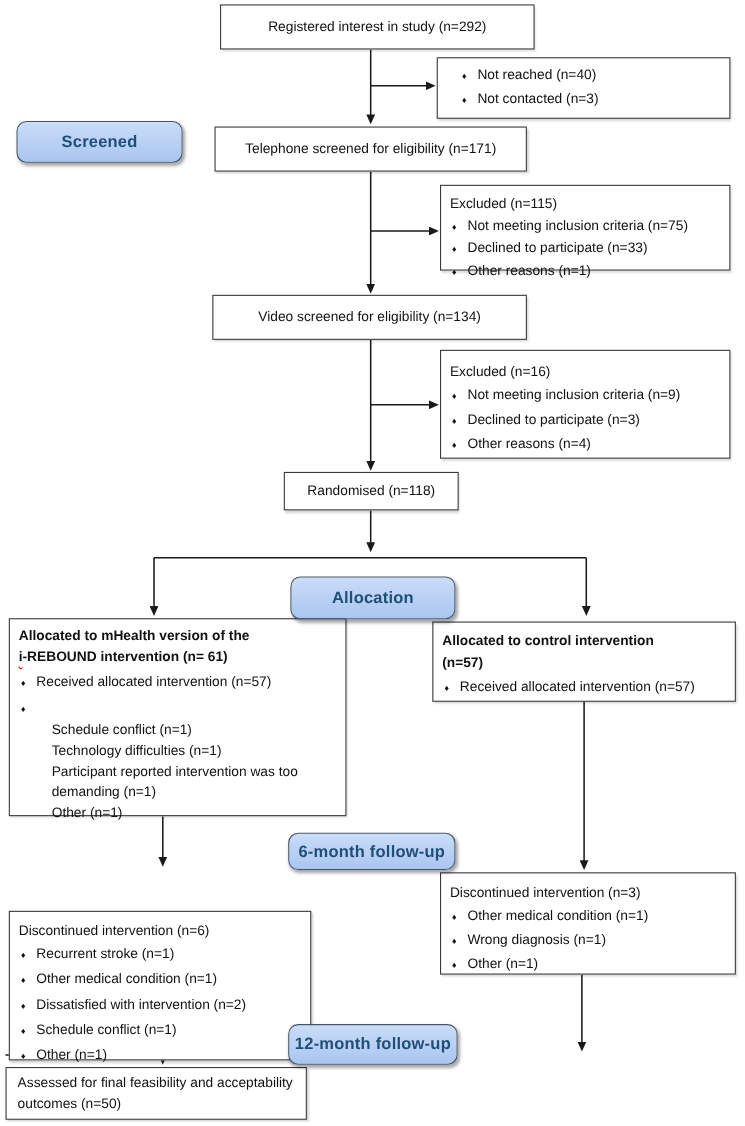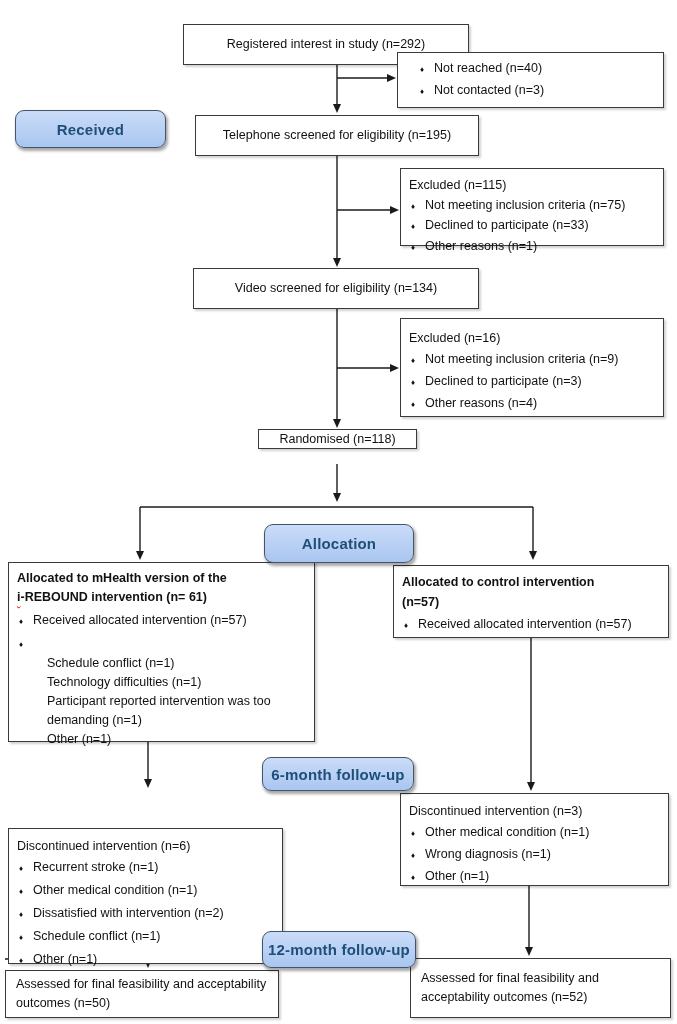--- a/index.html
+++ b/index.html
@@ -56,37 +56,37 @@
       <path d="M140 507 L140 552" marker-end="url(#ah)"></path>
       <path d="M533 507 L533 552" marker-end="url(#ah)"></path>
       <path d="M148 742 L148 780" marker-end="url(#ah)"></path>
       <path d="M531 638 L531 783" marker-end="url(#ah)"></path>
       <path d="M148 926 L148 960" marker-end="url(#ah)"></path>
       <path d="M529 886 L529 948" marker-end="url(#ah)"></path>
       <path d="M5 959 L260 959"></path>
     </g>
   </svg>
 
-  <div class="box center" style="left:183px;top:4px;width:286px;height:41px;margin-top:20px;">
+  <div class="box center" style="left:200px;top:4px;width:286px;height:41px;">
     <span>Registered interest in study (n=292)</span>
   </div>
 
   <div class="box list vcenter" style="left:397px;top:52px;width:267px;height:56px;line-height:21px;padding-left:20px;">
     <div class="li">
         <span class="blt">♦</span>
         <span>Not reached (n=40)</span>
       </div>
     <div class="li">
         <span class="blt">♦</span>
         <span>Not contacted (n=3)</span>
       </div>
   </div>
 
   <div class="box center" style="left:195px;top:115px;width:284px;height:41px;">
-    <span>Telephone screened for eligibility (n=195)</span>
+    <span>Telephone screened for eligibility (n=171)</span>
   </div>
 
   <div class="box list" style="left:400px;top:168px;width:264px;height:78px;line-height:19.5px;padding-top:7px;">
     <div>Excluded (n=115)</div>
     <div class="li">
         <span class="blt">♦</span>
         <span>Not meeting inclusion criteria (n=75)</span>
       </div>
     <div class="li">
         <span class="blt">♦</span>
@@ -111,21 +111,21 @@
     <div class="li">
         <span class="blt">♦</span>
         <span>Declined to participate (n=3)</span>
       </div>
     <div class="li">
         <span class="blt">♦</span>
         <span>Other reasons (n=4)</span>
       </div>
   </div>
 
-  <div class="box center" style="left:258px;top:429px;width:159px;height:20px;">
+  <div class="box center" style="left:258px;top:429px;width:159px;height:35px;">
     <span>Randomised (n=118)</span>
   </div>
 
   <div class="box list" style="left:8px;top:562px;width:307px;height:180px;line-height:19px;padding-top:6px;">
     <div class="bt">Allocated to mHealth version of the</div>
     <div class="bt">
       <span class="sq">i</span><span>-REBOUND intervention (n= 61)</span>
     </div>
     <div class="li" style="margin-top:4px;">
         <span class="blt">♦</span>
@@ -185,22 +185,19 @@
     <div class="li">
         <span class="blt">♦</span>
         <span>Other (n=1)</span>
       </div>
   </div>
 
   <div class="box vcenter" style="left:5px;top:970px;width:274px;height:48px;line-height:19px;padding:4px 10px;">
     <div>Assessed for final feasibility and acceptability outcomes (n=50)</div>
   </div>
 
-  <div class="box vcenter" style="left:410px;top:958px;width:261px;height:60px;line-height:19px;padding:4px 10px;">
-    <div>Assessed for final feasibility and acceptability outcomes (n=52)</div>
-  </div>
-
-  <div class="stage" style="left:15px;top:110px;width:151px;height:38px;">Received</div>
+
+  <div class="stage" style="left:15px;top:110px;width:151px;height:38px;">Screened</div>
   <div class="stage" style="left:264px;top:524px;width:150px;height:39px;">Allocation</div>
   <div class="stage" style="left:262px;top:757px;width:152px;height:34px;">6-month follow-up</div>
   <div class="stage" style="left:262px;top:931px;width:154px;height:37px;">12-month follow-up</div>
 
 </div>
 
 </body></html>

